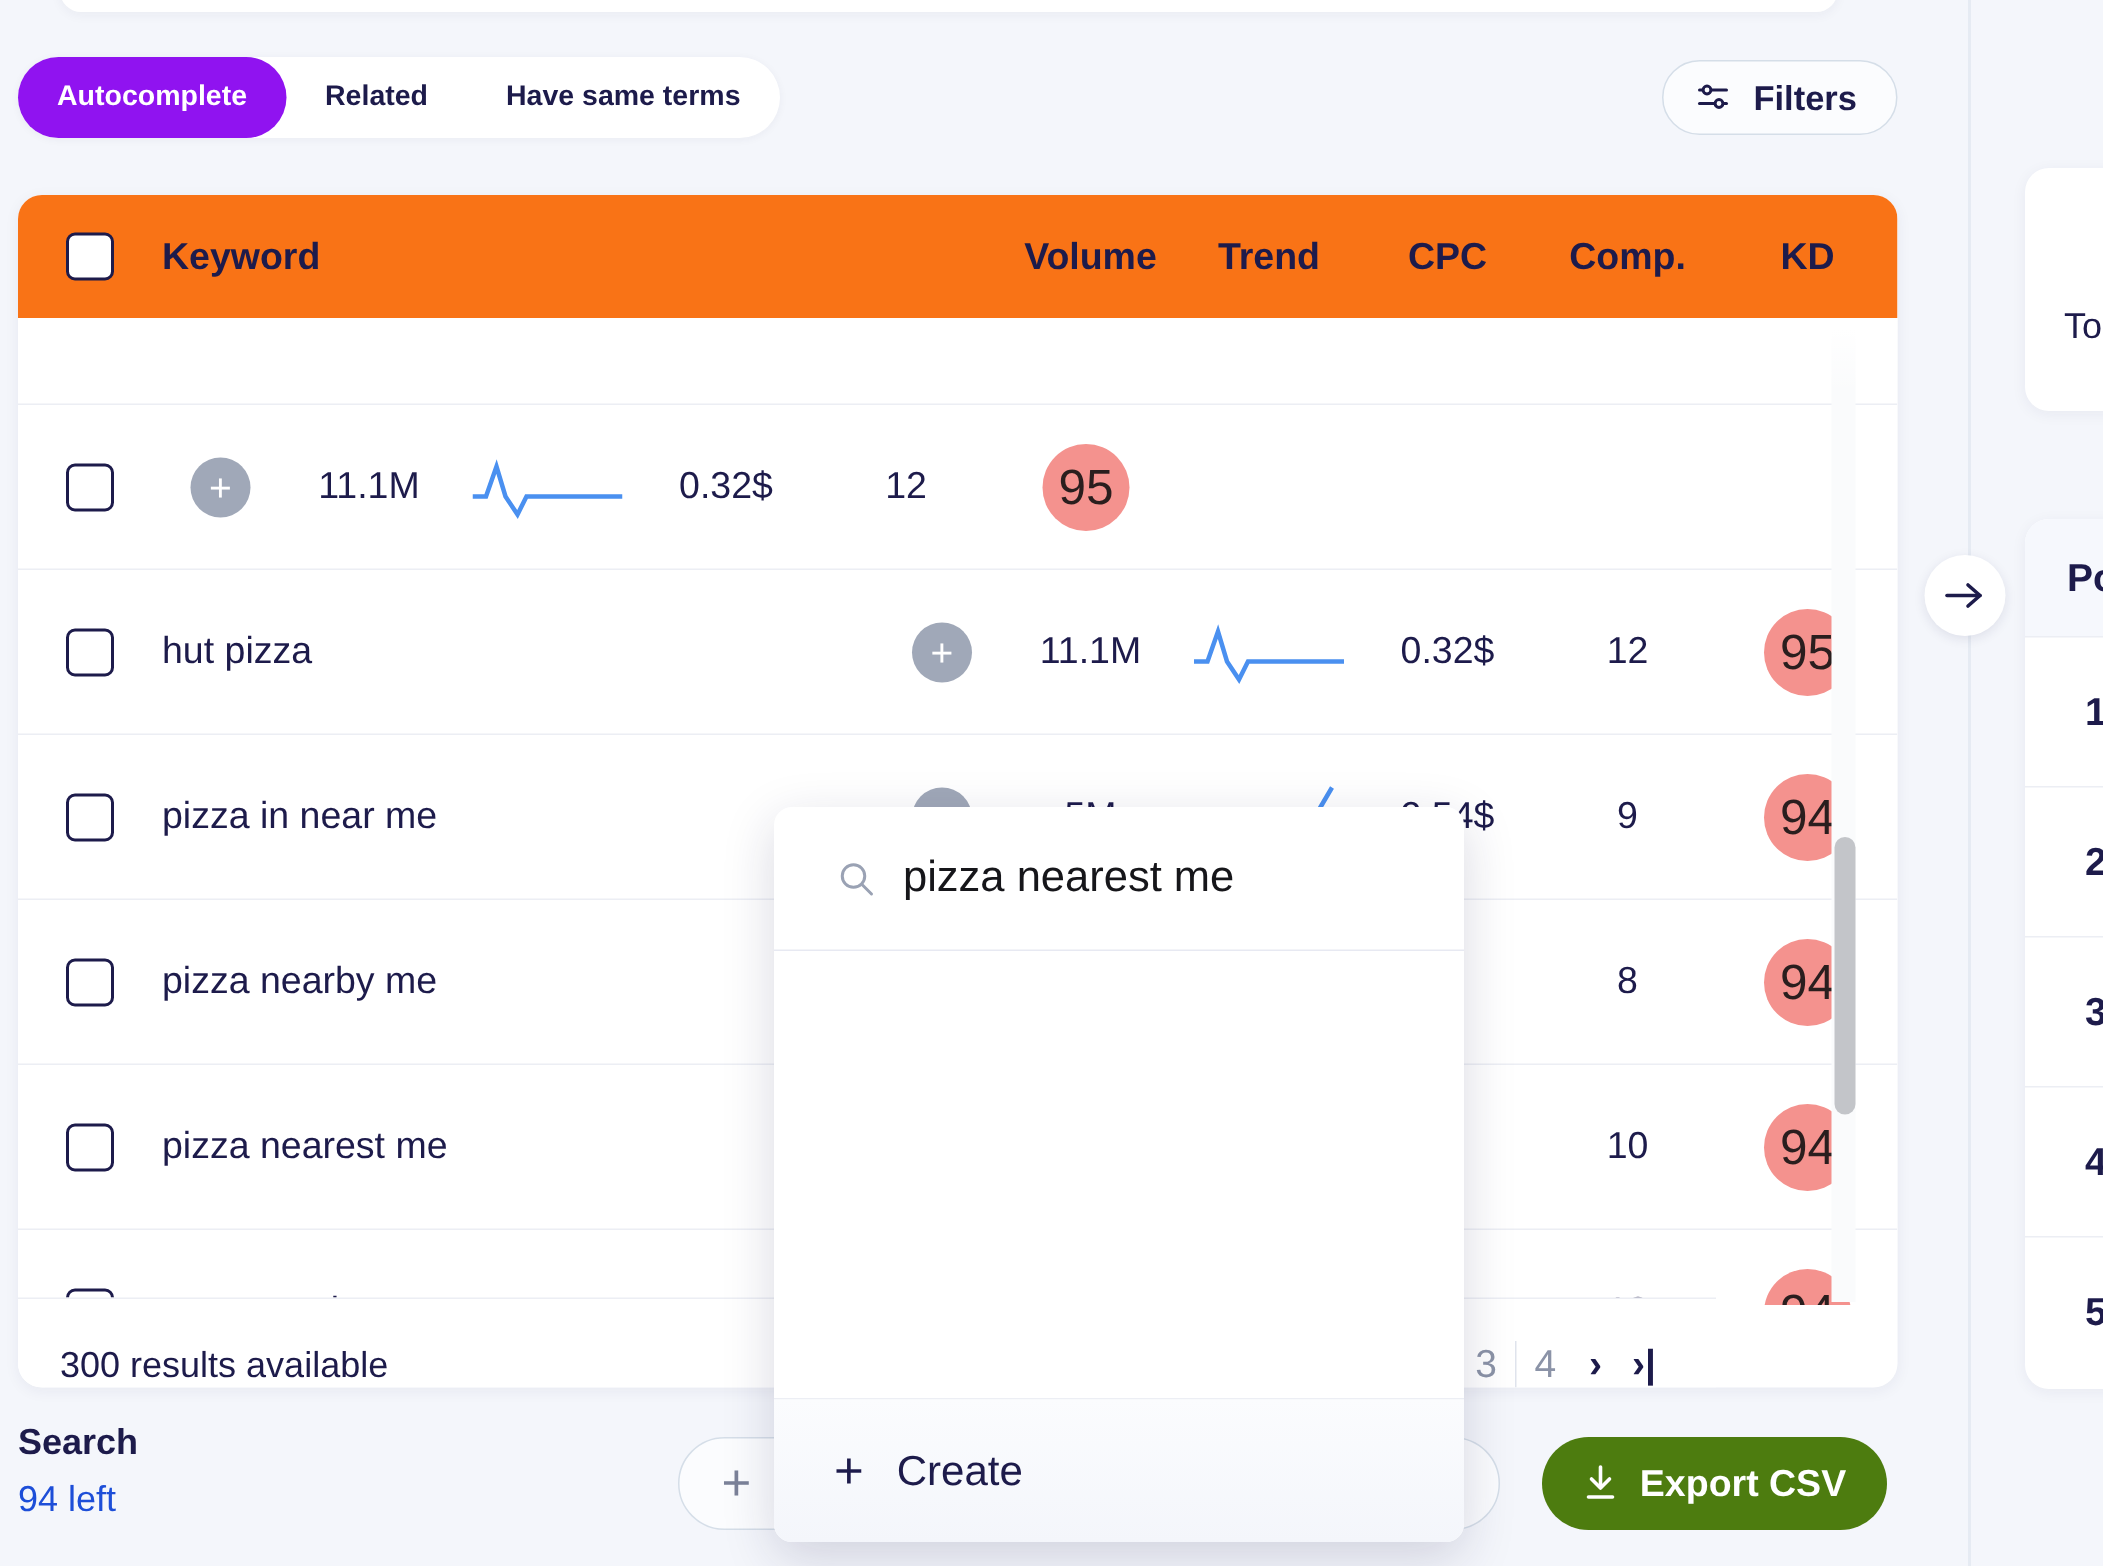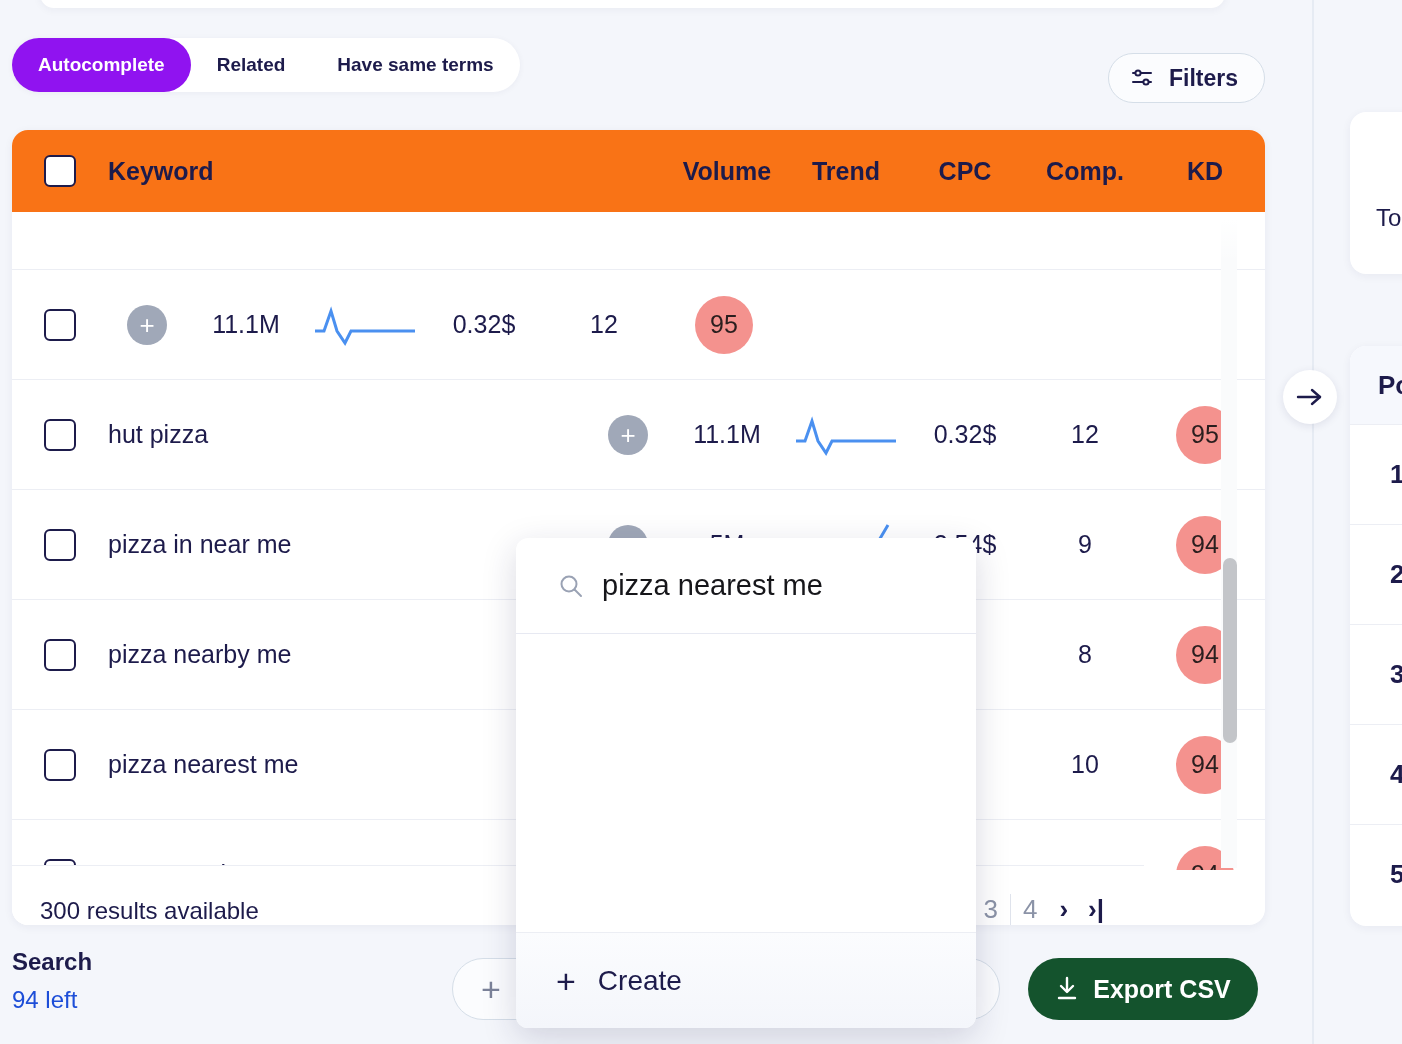--- a/index.html
+++ b/index.html
@@ -35,21 +35,21 @@
     padding: 0 26px;
     font-size: 19px; font-weight: 700;
     color: #1d1b4b;
     border-radius: 27px;
     cursor: pointer; white-space: nowrap;
   }
   .tab.active { background: #9013f0; color: #ffffff; }
 
   
   .filters-btn {
-    position: absolute; right: 137px; top: 53px;
+    position: absolute; right: 137px; top: 40px;
     height: 50px; padding: 0 26px 0 22px;
     display: flex; align-items: center; gap: 14px;
     background: #fbfcfe;
     border: 1.5px solid #d5dee8;
     border-radius: 25px;
     font-size: 23px; font-weight: 600; color: #1d1b4b;
     cursor: pointer;
   }
   .filters-icon { width: 24px; height: 20px; display:block; }
 
@@ -96,21 +96,21 @@
     width: 40px; height: 40px; border-radius: 50%;
     background: #a0a8b8; color: #fff;
     display:flex; align-items:center; justify-content:center;
     font-size: 26px; line-height: 1; cursor: pointer;
     font-weight: 300;
   }
   .kd-badge {
     width: 58px; height: 58px; border-radius: 50%;
     background: #f4928e; color: #2a1e1e;
     display:flex; align-items:center; justify-content:center;
-    font-size: 25px;
+    font-size: 33px;
   }
 
   
   .row.partial { height: 58px; overflow: hidden; align-items: flex-start; }
   .row.partial > * { transform: translateY(-52px); }
   .fade-mask {
     position:absolute; left:0; top:82px; width:1253px; height:50px;
     background: linear-gradient(to bottom, rgba(255,255,255,1) 15%, rgba(255,255,255,0));
     pointer-events:none; z-index: 4;
   }
@@ -164,21 +164,21 @@
     position:absolute; left: 452px; top: 28px;
     width: 548px; height: 62px;
     background:#fbfcfe; border:1.5px solid #d5dee8; border-radius: 31px;
     display:flex; align-items:center; padding-left: 28px;
   }
   .pill-plus { font-size: 34px; color:#7b8299; font-weight: 300; line-height: 1;}
 
   .export-btn {
     position:absolute; left: 1028px; top: 28px;
     width: 230px; height: 62px;
-    background:#14532d; color:#fff; border-radius: 31px;
+    background:#4d7c0f; color:#fff; border-radius: 31px;
     display:flex; align-items:center; justify-content:center; gap: 14px;
     font-size: 25px; font-weight: 700; cursor:pointer;
   }
 
   
   .rail-divider {
     position:absolute; left: 1312px; top: 0; width: 2px; height: 1044px;
     background:#e6ebf3;
   }
   .rail-bg {

